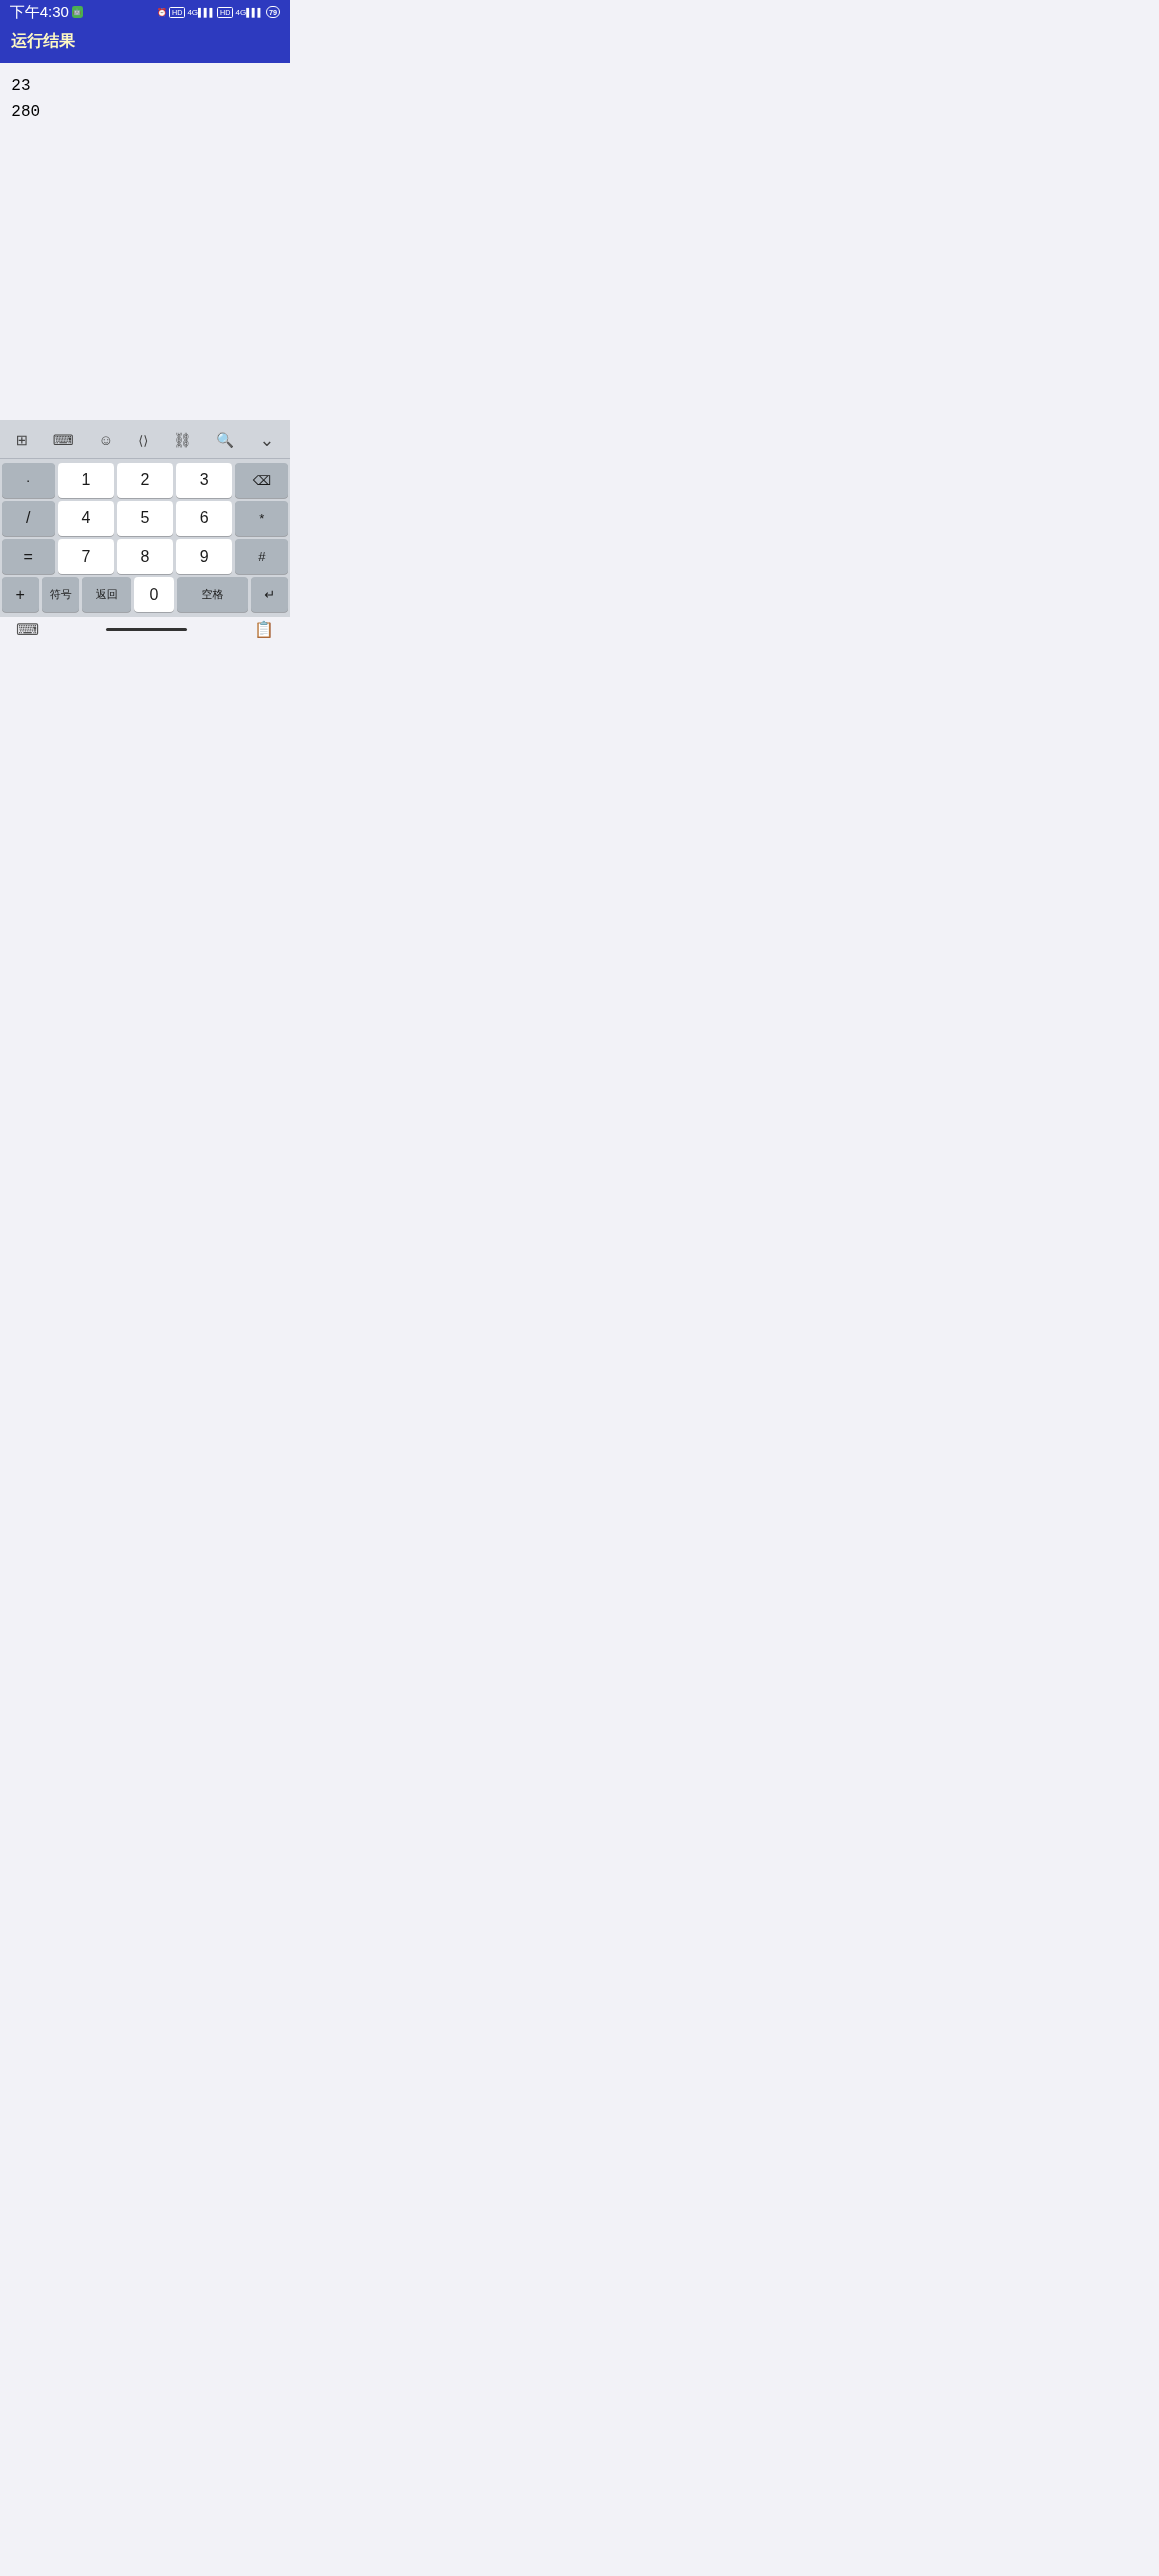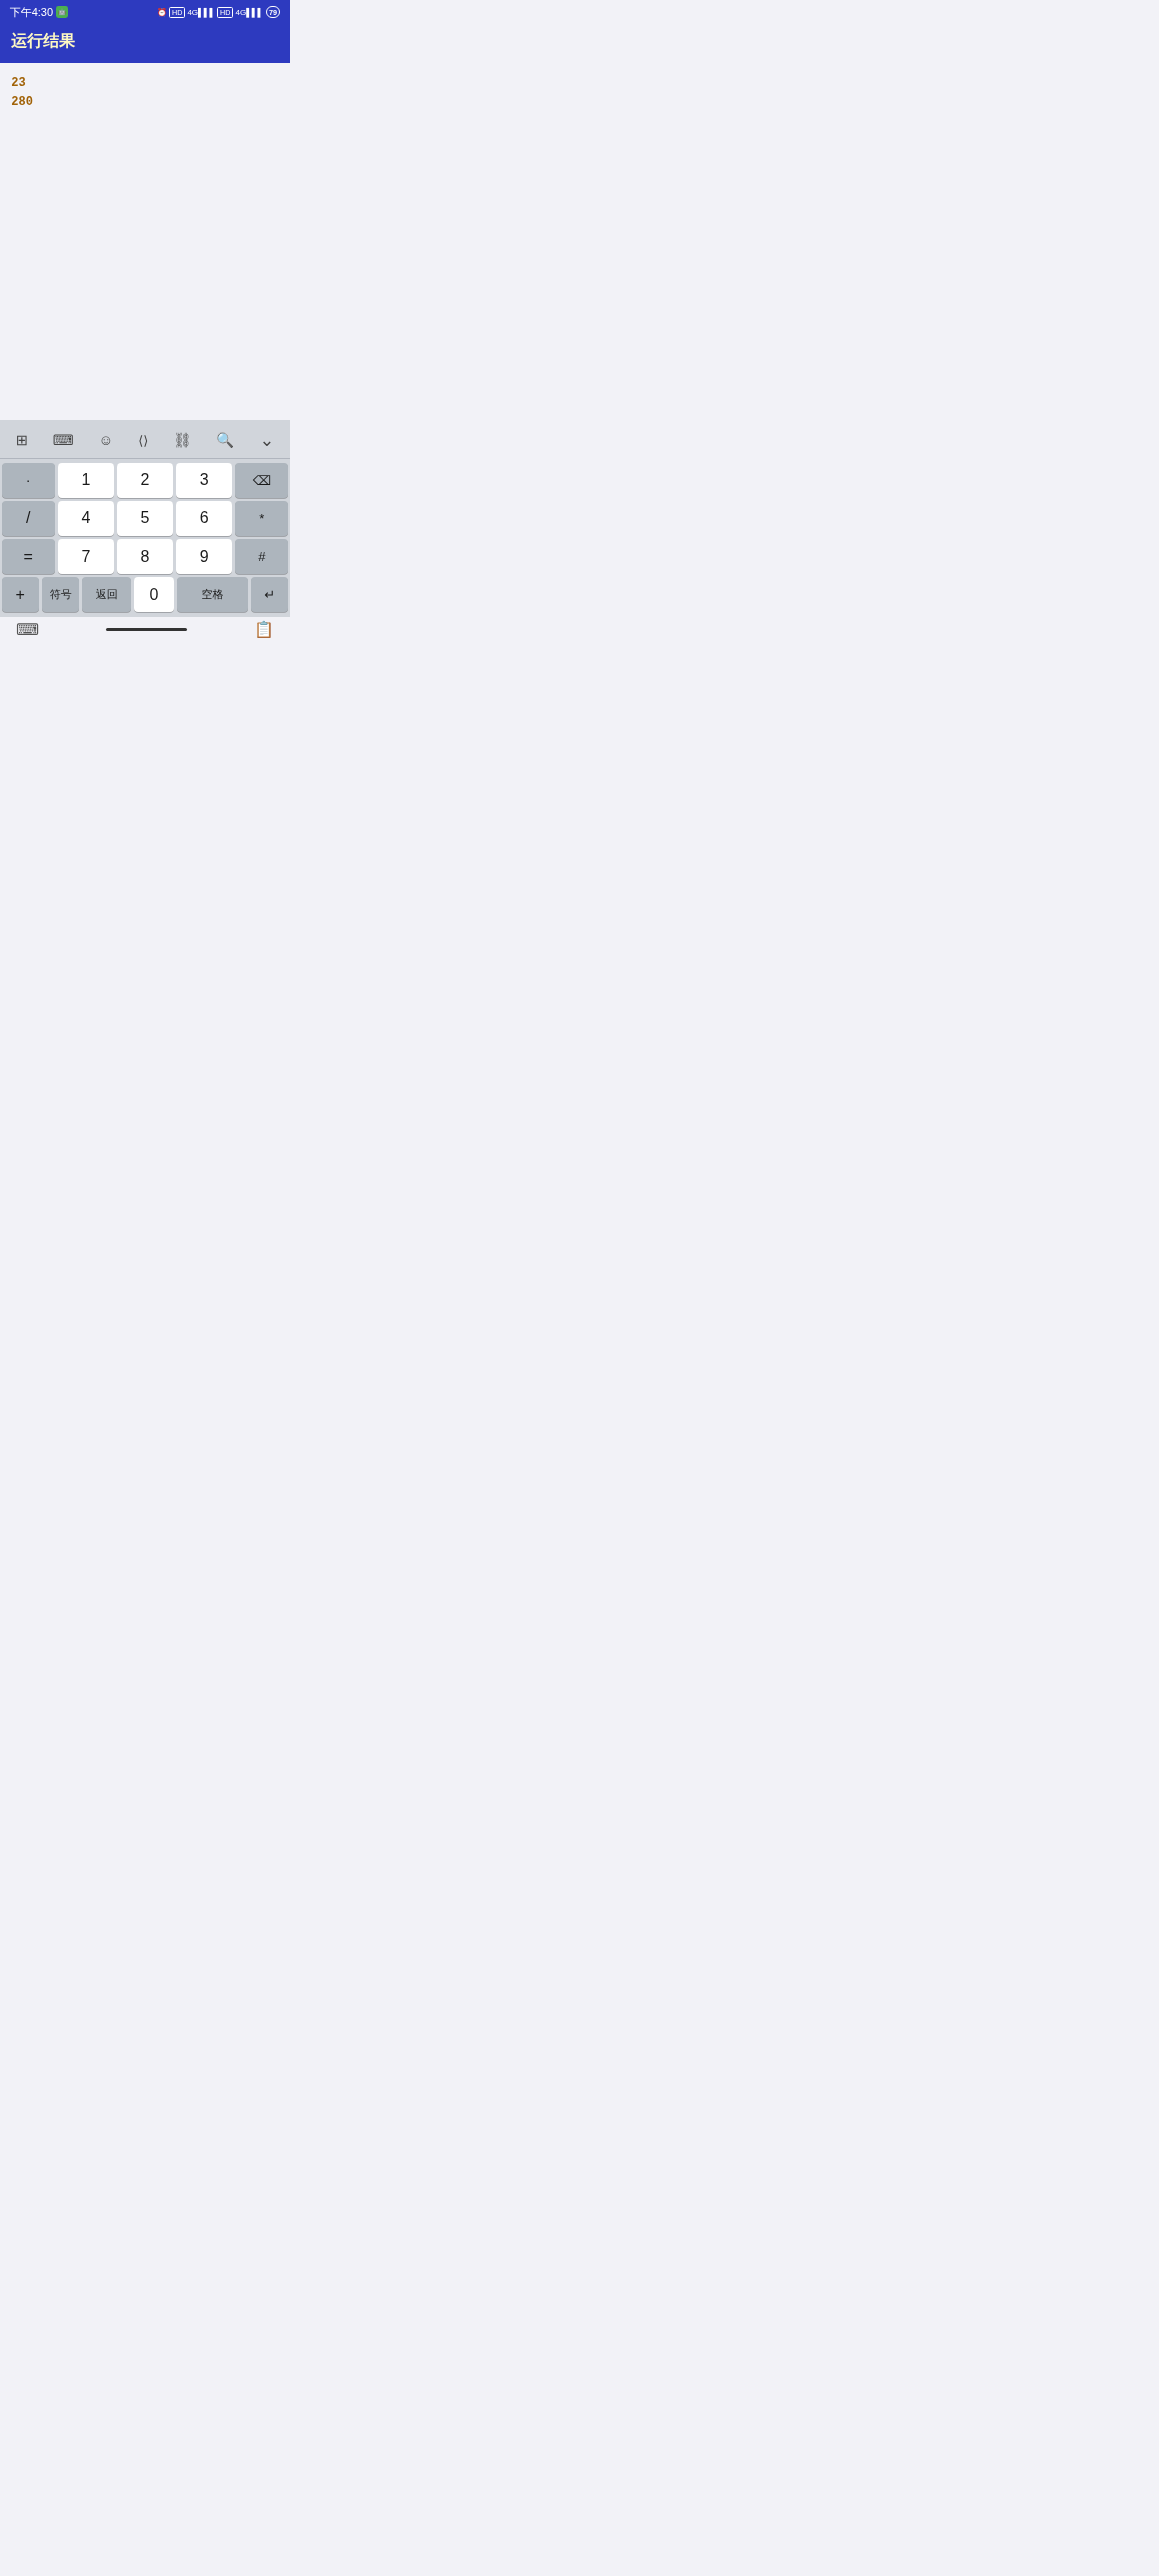--- a/index.html
+++ b/index.html
@@ -24,21 +24,21 @@
       padding: 4.8px 9.7px 3.2px;
       font-size: 8.9px;
       height: 22.5px;
     }
     .status-left {
       display: flex;
       align-items: center;
       gap: 3.2px;
     }
     .status-time {
-      font-size: 11px;
+      font-size: 15px;
       font-weight: 500;
     }
     .status-icon-green {
       width: 11.3px;
       height: 11.3px;
       background: #4caf50;
       border-radius: 2.4px;
       display: inline-flex;
       align-items: center;
       justify-content: center;
@@ -72,25 +72,24 @@
 
     
     .terminal-output {
       background: #f2f2f7;
       padding: 11.3px 11.3px 0;
       flex: 1;
       min-height: 161px;
     }
     .terminal-line {
       font-family: 'Courier New', Courier, monospace;
-      font-size: 12px;
-      color: #a16207;
+      font-size: 16px;
+      color: #000000;
       line-height: 1.6;
       white-space: pre;
-      font-weight: bold;
     }
     .cursor {
       display: inline-block;
       background: #1a1a1a;
       width: 7.2px;
       height: 13px;
       vertical-align: middle;
       margin-left: 0.8px;
     }
 

